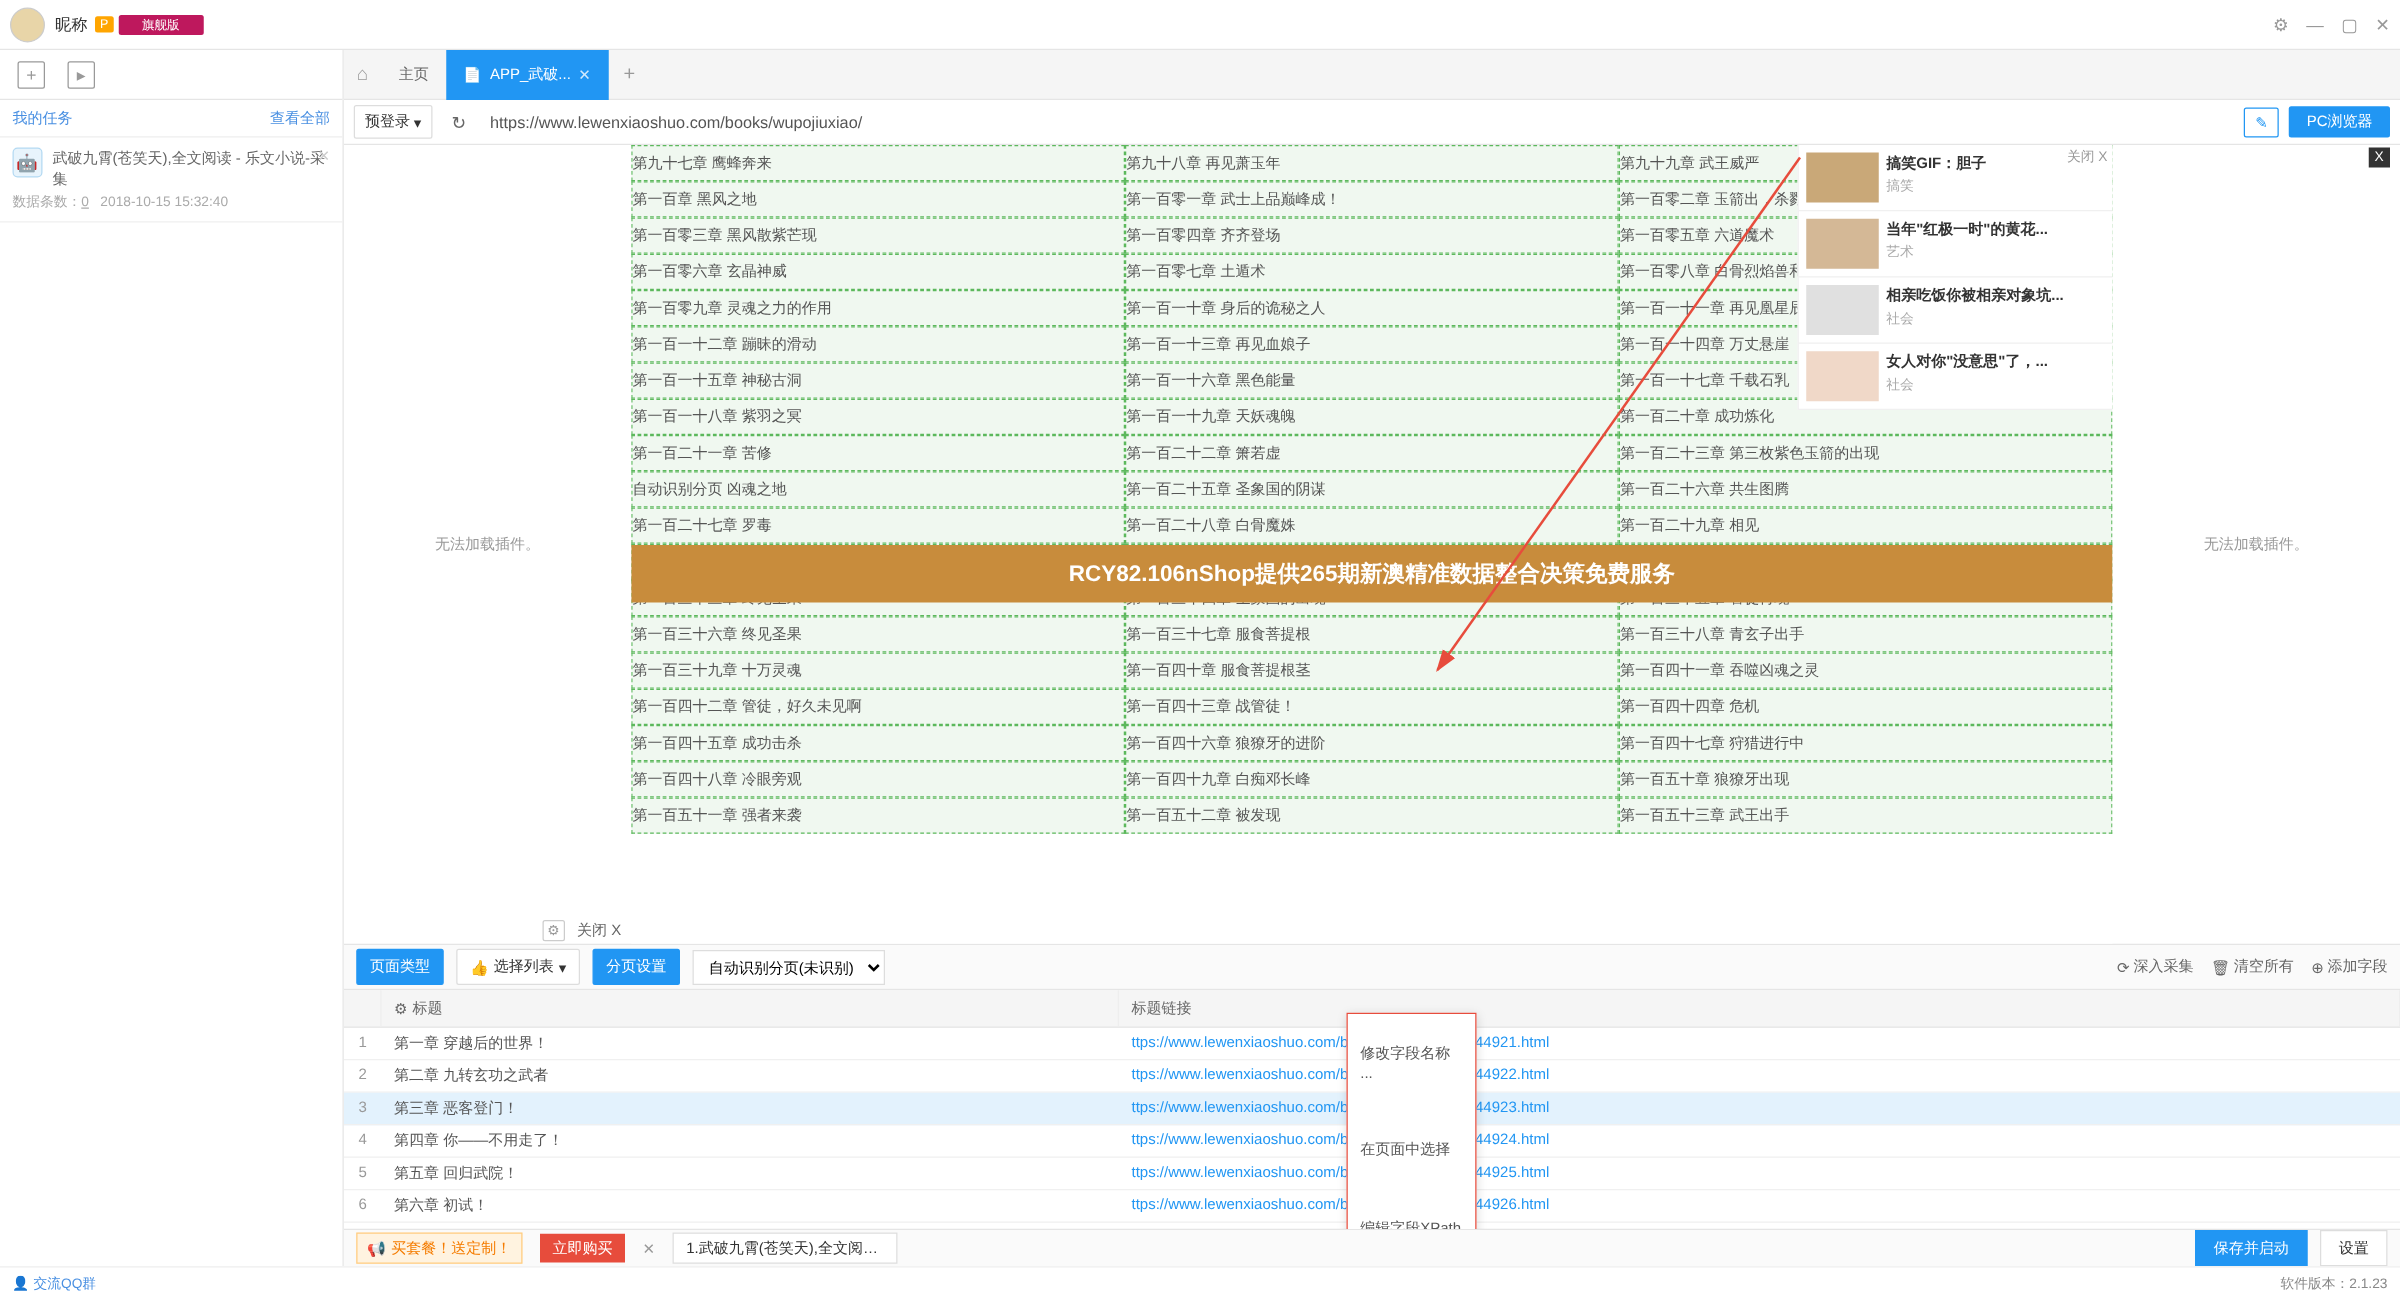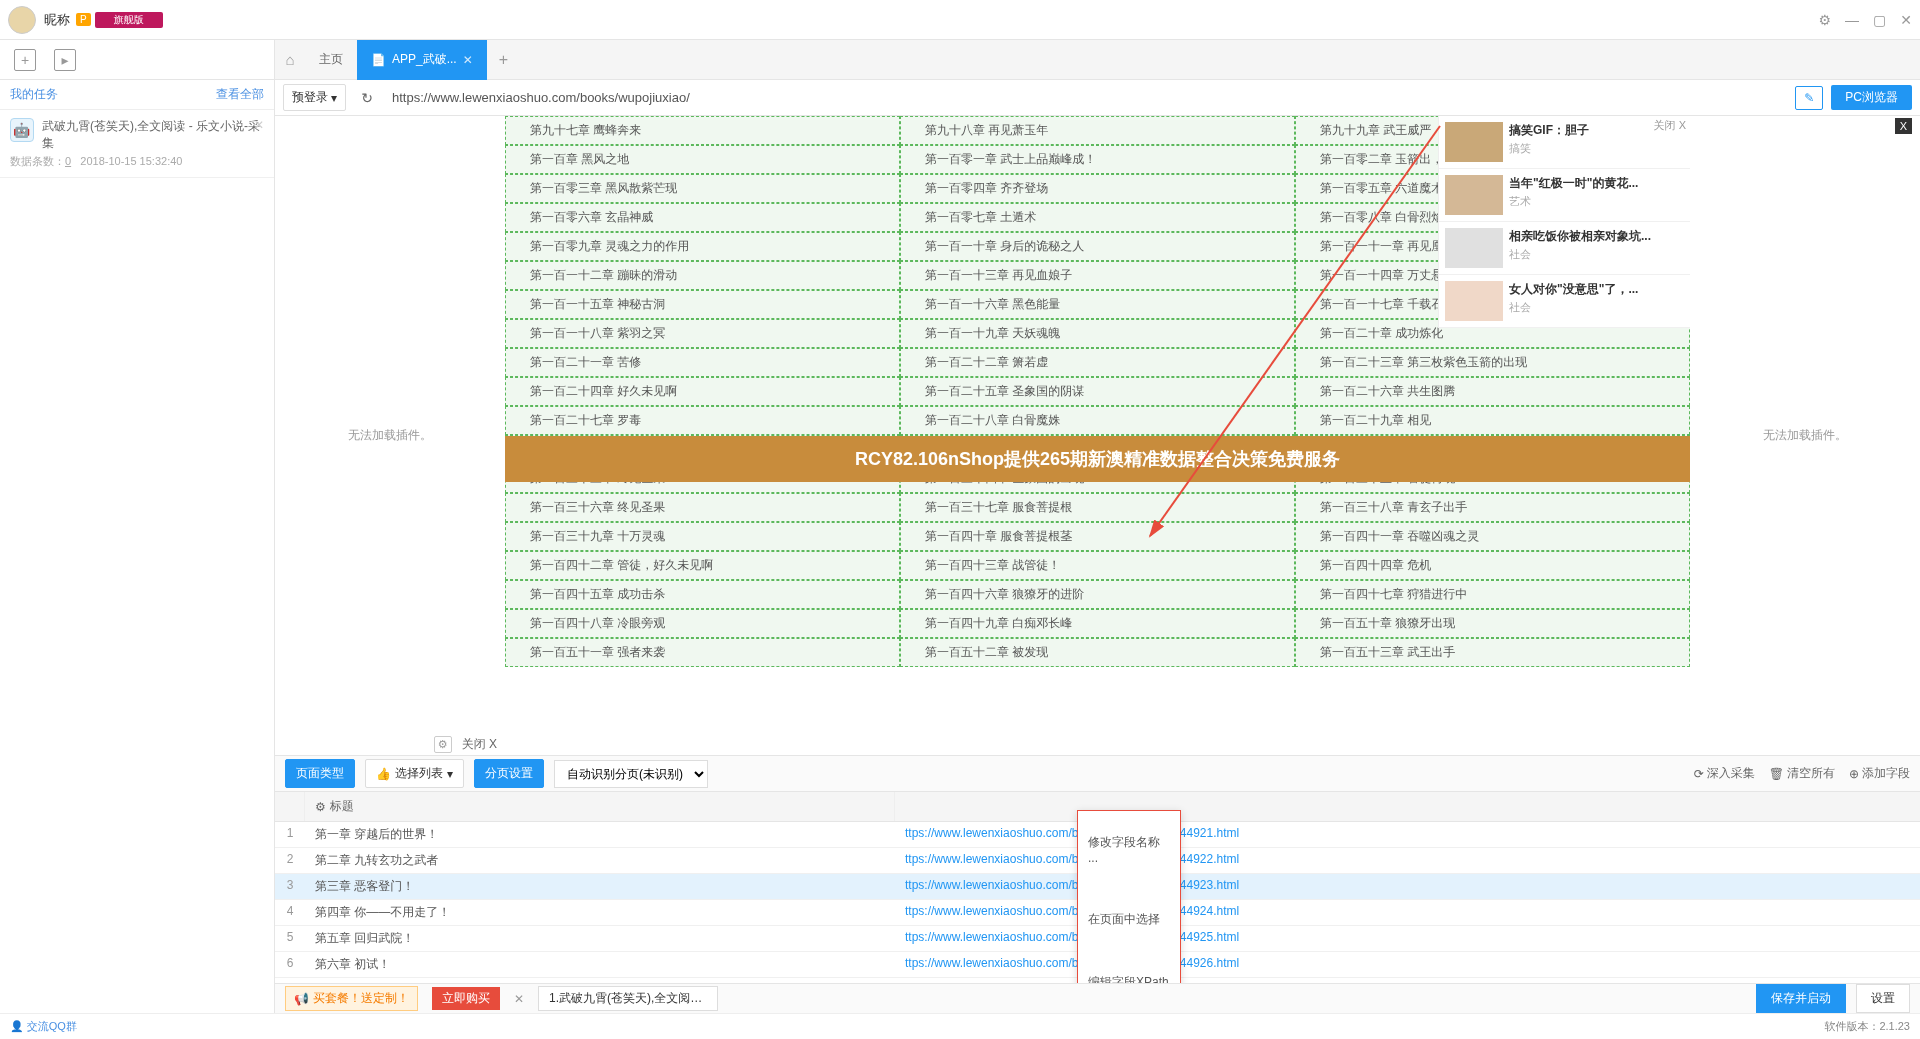--- a/index.html
+++ b/index.html
@@ -35,21 +35,21 @@
 .addr{height:36px;display:flex;align-items:center;padding:0 8px;gap:8px;border-bottom:1px solid #e5e5e5}
 .addr-btn{padding:4px 8px;border:1px solid #ddd;border-radius:2px;background:#fff;font-size:12px;display:flex;align-items:center;gap:3px;cursor:pointer}
 .addr-reload{width:26px;height:26px;display:flex;align-items:center;justify-content:center;color:#666;cursor:pointer;font-size:14px}
 .addr-url{flex:1;border:none;font-size:13px;color:#555;outline:none;padding:4px}
 .addr-edit{width:28px;height:24px;border:1px solid #2196f3;color:#2196f3;display:flex;align-items:center;justify-content:center;border-radius:2px;cursor:pointer}
 .addr-pc{padding:4px 14px;background:#2196f3;color:#fff;border-radius:2px;font-size:12px;cursor:pointer}
 .browser{flex:1;display:flex;overflow:hidden;position:relative}
 .pane-l,.pane-r{width:230px;display:flex;align-items:center;justify-content:center;color:#999;font-size:12px;position:relative}
 .pane-c{flex:1;overflow:auto;background:#fff;position:relative}
 .chap-grid{display:grid;grid-template-columns:1fr 1fr 1fr;gap:0}
-.chap{padding:5px 24px;border:1px dashed #5cb85c;background:#f0f8f0;font-size:12px;color:#555;white-space:nowrap;overflow:hidden;text-overflow:ellipsis}
+.chap{padding:5px 0;border:1px dashed #5cb85c;background:#f0f8f0;font-size:12px;color:#555;white-space:nowrap;overflow:hidden;text-overflow:ellipsis}
 .banner{position:absolute;top:320px;left:0;right:0;height:46px;background:#c88c3c;color:#fff;display:flex;align-items:center;justify-content:center;font-size:18px;font-weight:bold;z-index:5}
 .close-bar{position:absolute;bottom:2px;display:flex;align-items:center;gap:10px;font-size:12px;color:#666}
 .pane-l .close-bar{right:8px}
 .pane-r .close-bar{right:8px;top:2px;bottom:auto}
 .pane-r .close-bar .xbtn{background:#333;color:#fff;padding:2px 5px;font-size:11px}
 .news-panel{position:absolute;right:0;top:0;width:252px;background:#fff;border-left:1px solid #eee;z-index:3}
 .news-item{display:flex;padding:6px;border-bottom:1px solid #f0f0f0;gap:6px}
 .news-img{width:58px;height:40px;background:#ddd;flex-shrink:0}
 .news-txt{flex:1;font-size:12px}
 .news-title{font-weight:bold;color:#333;margin-bottom:2px;white-space:nowrap;overflow:hidden;text-overflow:ellipsis}
@@ -177,21 +177,21 @@
               <div class="chap">第一百一十四章 万丈悬崖</div>
               <div class="chap">第一百一十五章 神秘古洞</div>
               <div class="chap">第一百一十六章 黑色能量</div>
               <div class="chap">第一百一十七章 千载石乳</div>
               <div class="chap">第一百一十八章 紫羽之冥</div>
               <div class="chap">第一百一十九章 天妖魂魄</div>
               <div class="chap">第一百二十章 成功炼化</div>
               <div class="chap">第一百二十一章 苦修</div>
               <div class="chap">第一百二十二章 箫若虚</div>
               <div class="chap">第一百二十三章 第三枚紫色玉箭的出现</div>
-              <div class="chap">第一百二十四章 好久未见啊</div>
+              <div class="chap">自动识别分页 凶魂之地</div>
               <div class="chap">第一百二十五章 圣象国的阴谋</div>
               <div class="chap">第一百二十六章 共生图腾</div>
               <div class="chap">第一百二十七章 罗毒</div>
               <div class="chap">第一百二十八章 白骨魔姝</div>
               <div class="chap">第一百二十九章 相见</div>
               <div class="chap">第一百三十章 委屈</div>
               <div class="chap">第一百三十一章 解除封印</div>
               <div class="chap">第一百三十二章 菩提圣果</div>
               <div class="chap">第一百三十三章 终见圣果</div>
               <div class="chap">第一百三十四章 圣象国的出现</div>
@@ -282,20 +282,21 @@
      <span>⊕ <span>添加字段</span></span>
     </div>
    </div>
    <div class="grid-area">
     <div class="grid-head">
      <div class="gh gh1"></div>
      <div class="gh gh2">
               <span>⚙</span>
               <span>标题</span>
             </div>
+     <div class="gh gh3">标题链接</div>
     </div>
     <div id="grid-body">
             <div class="grow">
               <div class="gc1">1</div>
               <div class="gc2">第一章 穿越后的世界！</div>
               <div class="gc3">ttps://www.lewenxiaoshuo.com/books/wupojiuxiao/444921.html</div>
             </div>
             <div class="grow">
               <div class="gc1">2</div>
               <div class="gc2">第二章 九转玄功之武者</div>

